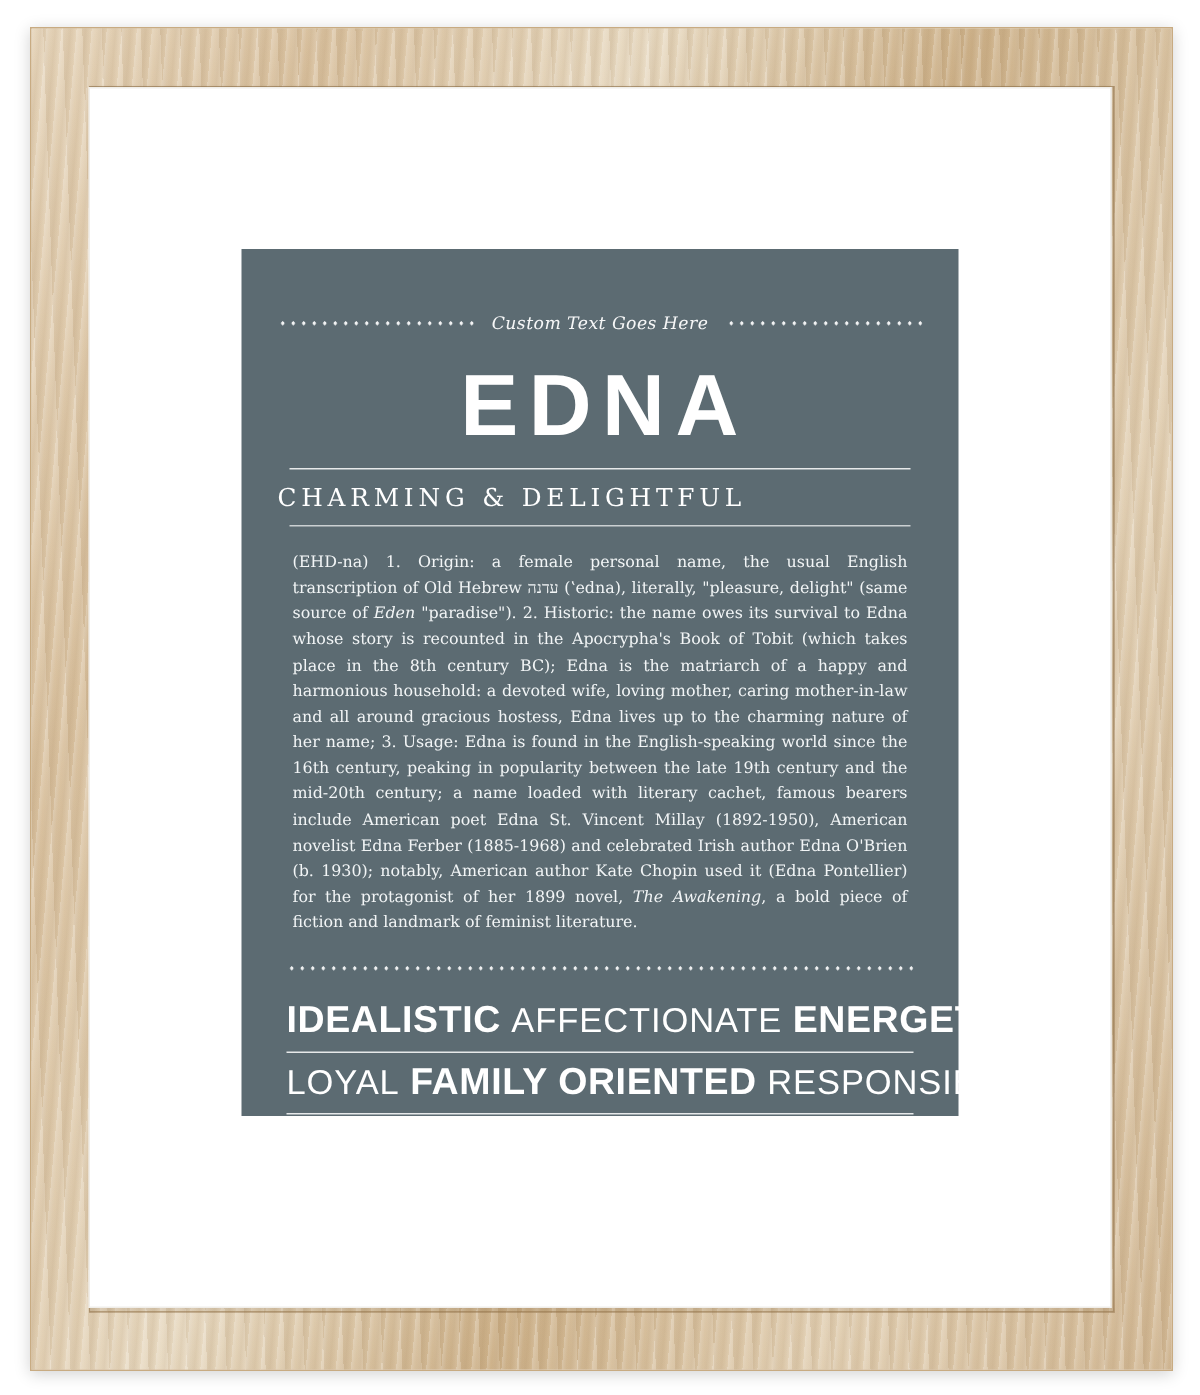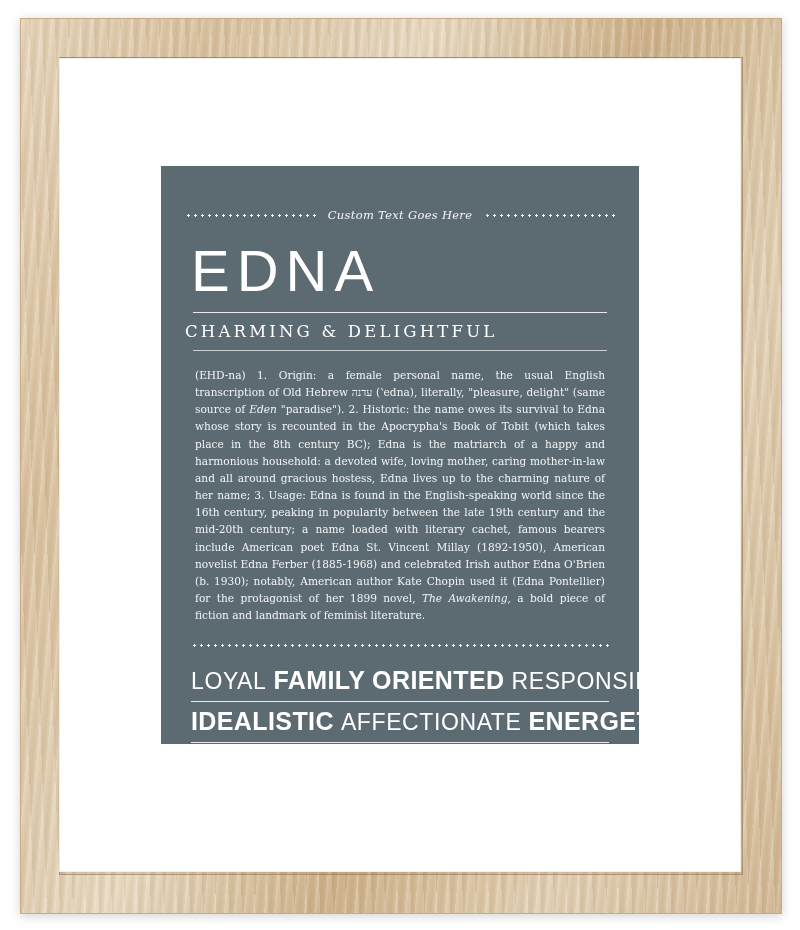--- a/index.html
+++ b/index.html
@@ -100,23 +100,23 @@
     font-style: italic;
     font-size: 11.5px;
     letter-spacing: 0.3px;
     white-space: nowrap;
     color: #ffffff;
     opacity: 0.95;
   }
 
   
   .name {
-    text-align: left;
-    font-family: "Liberation Sans", sans-serif;
-    font-weight: 400;
+    text-align: center;
+    font-family: "Liberation Sans", sans-serif;
+    font-weight: 700;
     font-size: 58px;
     letter-spacing: 7px;
     line-height: 1;
     margin: 14px 0 12px 0;
     padding-left: 6px;
   }
 
   
   .rule {
     height: 1px;
@@ -204,18 +204,18 @@
 
   <div class="rule"></div>
   <div class="tagline">CHARMING &amp; DELIGHTFUL</div>
   <div class="rule thin"></div>
 
   <div class="body-text"><span>(EHD-na)  1. Origin:  a female personal name, the usual English transcription of Old Hebrew עדנה (ʽedna), literally, "pleasure, delight" (same source of </span><span class="it">Eden</span><span> "paradise").  2. Historic:  the name owes its survival to Edna whose story is recounted in the Apocrypha's Book of Tobit (which takes place in the 8th century BC); Edna is the matriarch of a happy and harmonious household: a devoted wife, loving mother, caring mother-in-law and all around gracious hostess, Edna lives up to the charming nature of her name;  3. Usage:  Edna is found in the English-speaking world since the 16th century, peaking in popularity between the late 19th century and the mid-20th century; a name loaded with literary cachet, famous bearers include American poet Edna St. Vincent Millay (1892-1950), American novelist Edna Ferber (1885-1968) and celebrated Irish author Edna O'Brien (b. 1930); notably, American author Kate Chopin used it (Edna Pontellier) for the protagonist of her 1899 novel, </span><span class="it">The Awakening</span><span>, a bold piece of fiction and landmark of feminist literature.</span></div>
 
   <div class="dot-divider"></div>
 
   <div class="traits" id="trait-list">
+      <div class="trait-row"><span class="t-bold">IDEALISTIC</span><span class="sp"></span><span class="t-light">AFFECTIONATE</span><span class="sp"></span><span class="t-bold">ENERGETIC</span></div>
       <div class="trait-row"><span class="t-light">LOYAL</span><span class="sp"></span><span class="t-bold">FAMILY ORIENTED</span><span class="sp"></span><span class="t-light">RESPONSIBLE</span></div>
-      <div class="trait-row"><span class="t-bold">IDEALISTIC</span><span class="sp"></span><span class="t-light">AFFECTIONATE</span><span class="sp"></span><span class="t-bold">ENERGETIC</span></div>
       <div class="trait-row"><span class="t-light">PRINCIPLED</span><span class="sp"></span><span class="t-bold">LOVING &amp; KIND</span><span class="sp"></span><span class="t-light">CHEERFUL</span></div>
     </div>
 
 </div>
 
 </body></html>

